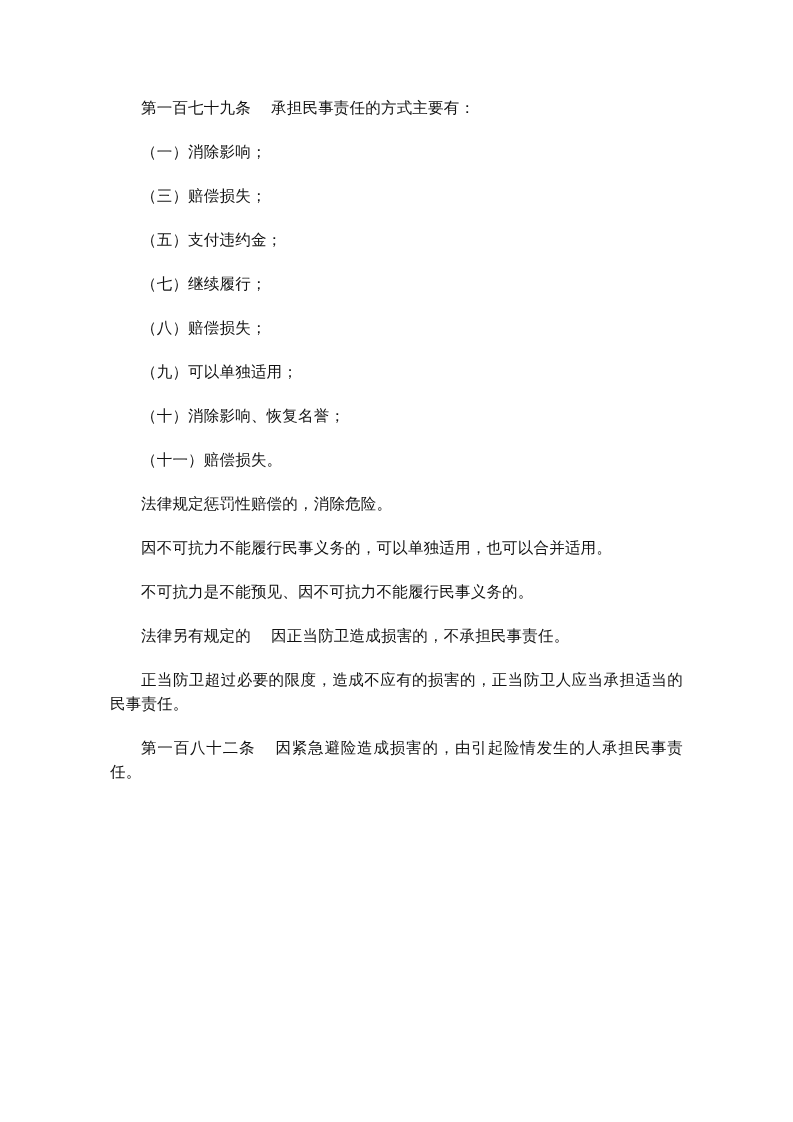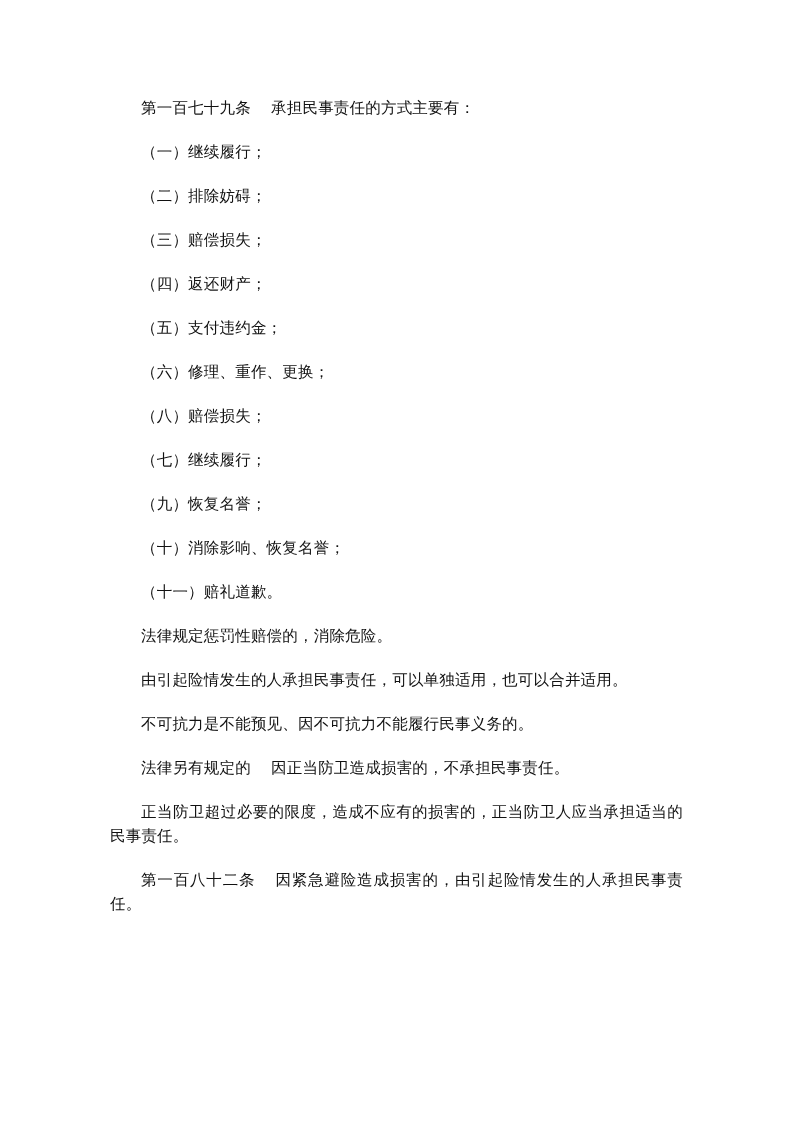--- a/index.html
+++ b/index.html
@@ -48,34 +48,31 @@
 </head>
 <body>
 
 <div class="page">
   <div class="doc-body">
 
     <p class="para indent">
       <span class="art-num">第一百七十九条</span><span>承担民事责任的方式主要有：</span>
     </p>
 
-    <p class="para sub">（一）继续履行；</p>
-    <p class="para sub">（二）排除妨碍；</p>
+    <p class="para sub">（一）消除影响；</p>
     <p class="para sub">（三）赔偿损失；</p>
-    <p class="para sub">（四）返还财产；</p>
     <p class="para sub">（五）支付违约金；</p>
-    <p class="para sub">（六）修理、重作、更换；</p>
+    <p class="para sub">（七）继续履行；</p>
     <p class="para sub">（八）赔偿损失；</p>
-    <p class="para sub">（七）继续履行；</p>
-    <p class="para sub">（九）恢复名誉；</p>
+    <p class="para sub">（九）可以单独适用；</p>
     <p class="para sub">（十）消除影响、恢复名誉；</p>
-    <p class="para sub">（十一）赔礼道歉。</p>
+    <p class="para sub">（十一）赔偿损失。</p>
 
     <p class="para indent">法律规定惩罚性赔偿的，消除危险。</p>
-    <p class="para indent">由引起险情发生的人承担民事责任，可以单独适用，也可以合并适用。</p>
+    <p class="para indent">因不可抗力不能履行民事义务的，可以单独适用，也可以合并适用。</p>
 
 
     <p class="para indent">不可抗力是不能预见、因不可抗力不能履行民事义务的。</p>
 
     <p class="para indent">
       <span class="art-num">法律另有规定的</span><span>因正当防卫造成损害的，不承担民事责任。</span>
     </p>
 
     <p class="para indent">正当防卫超过必要的限度，造成不应有的损害的，正当防卫人应当承担适当的民事责任。</p>
 

